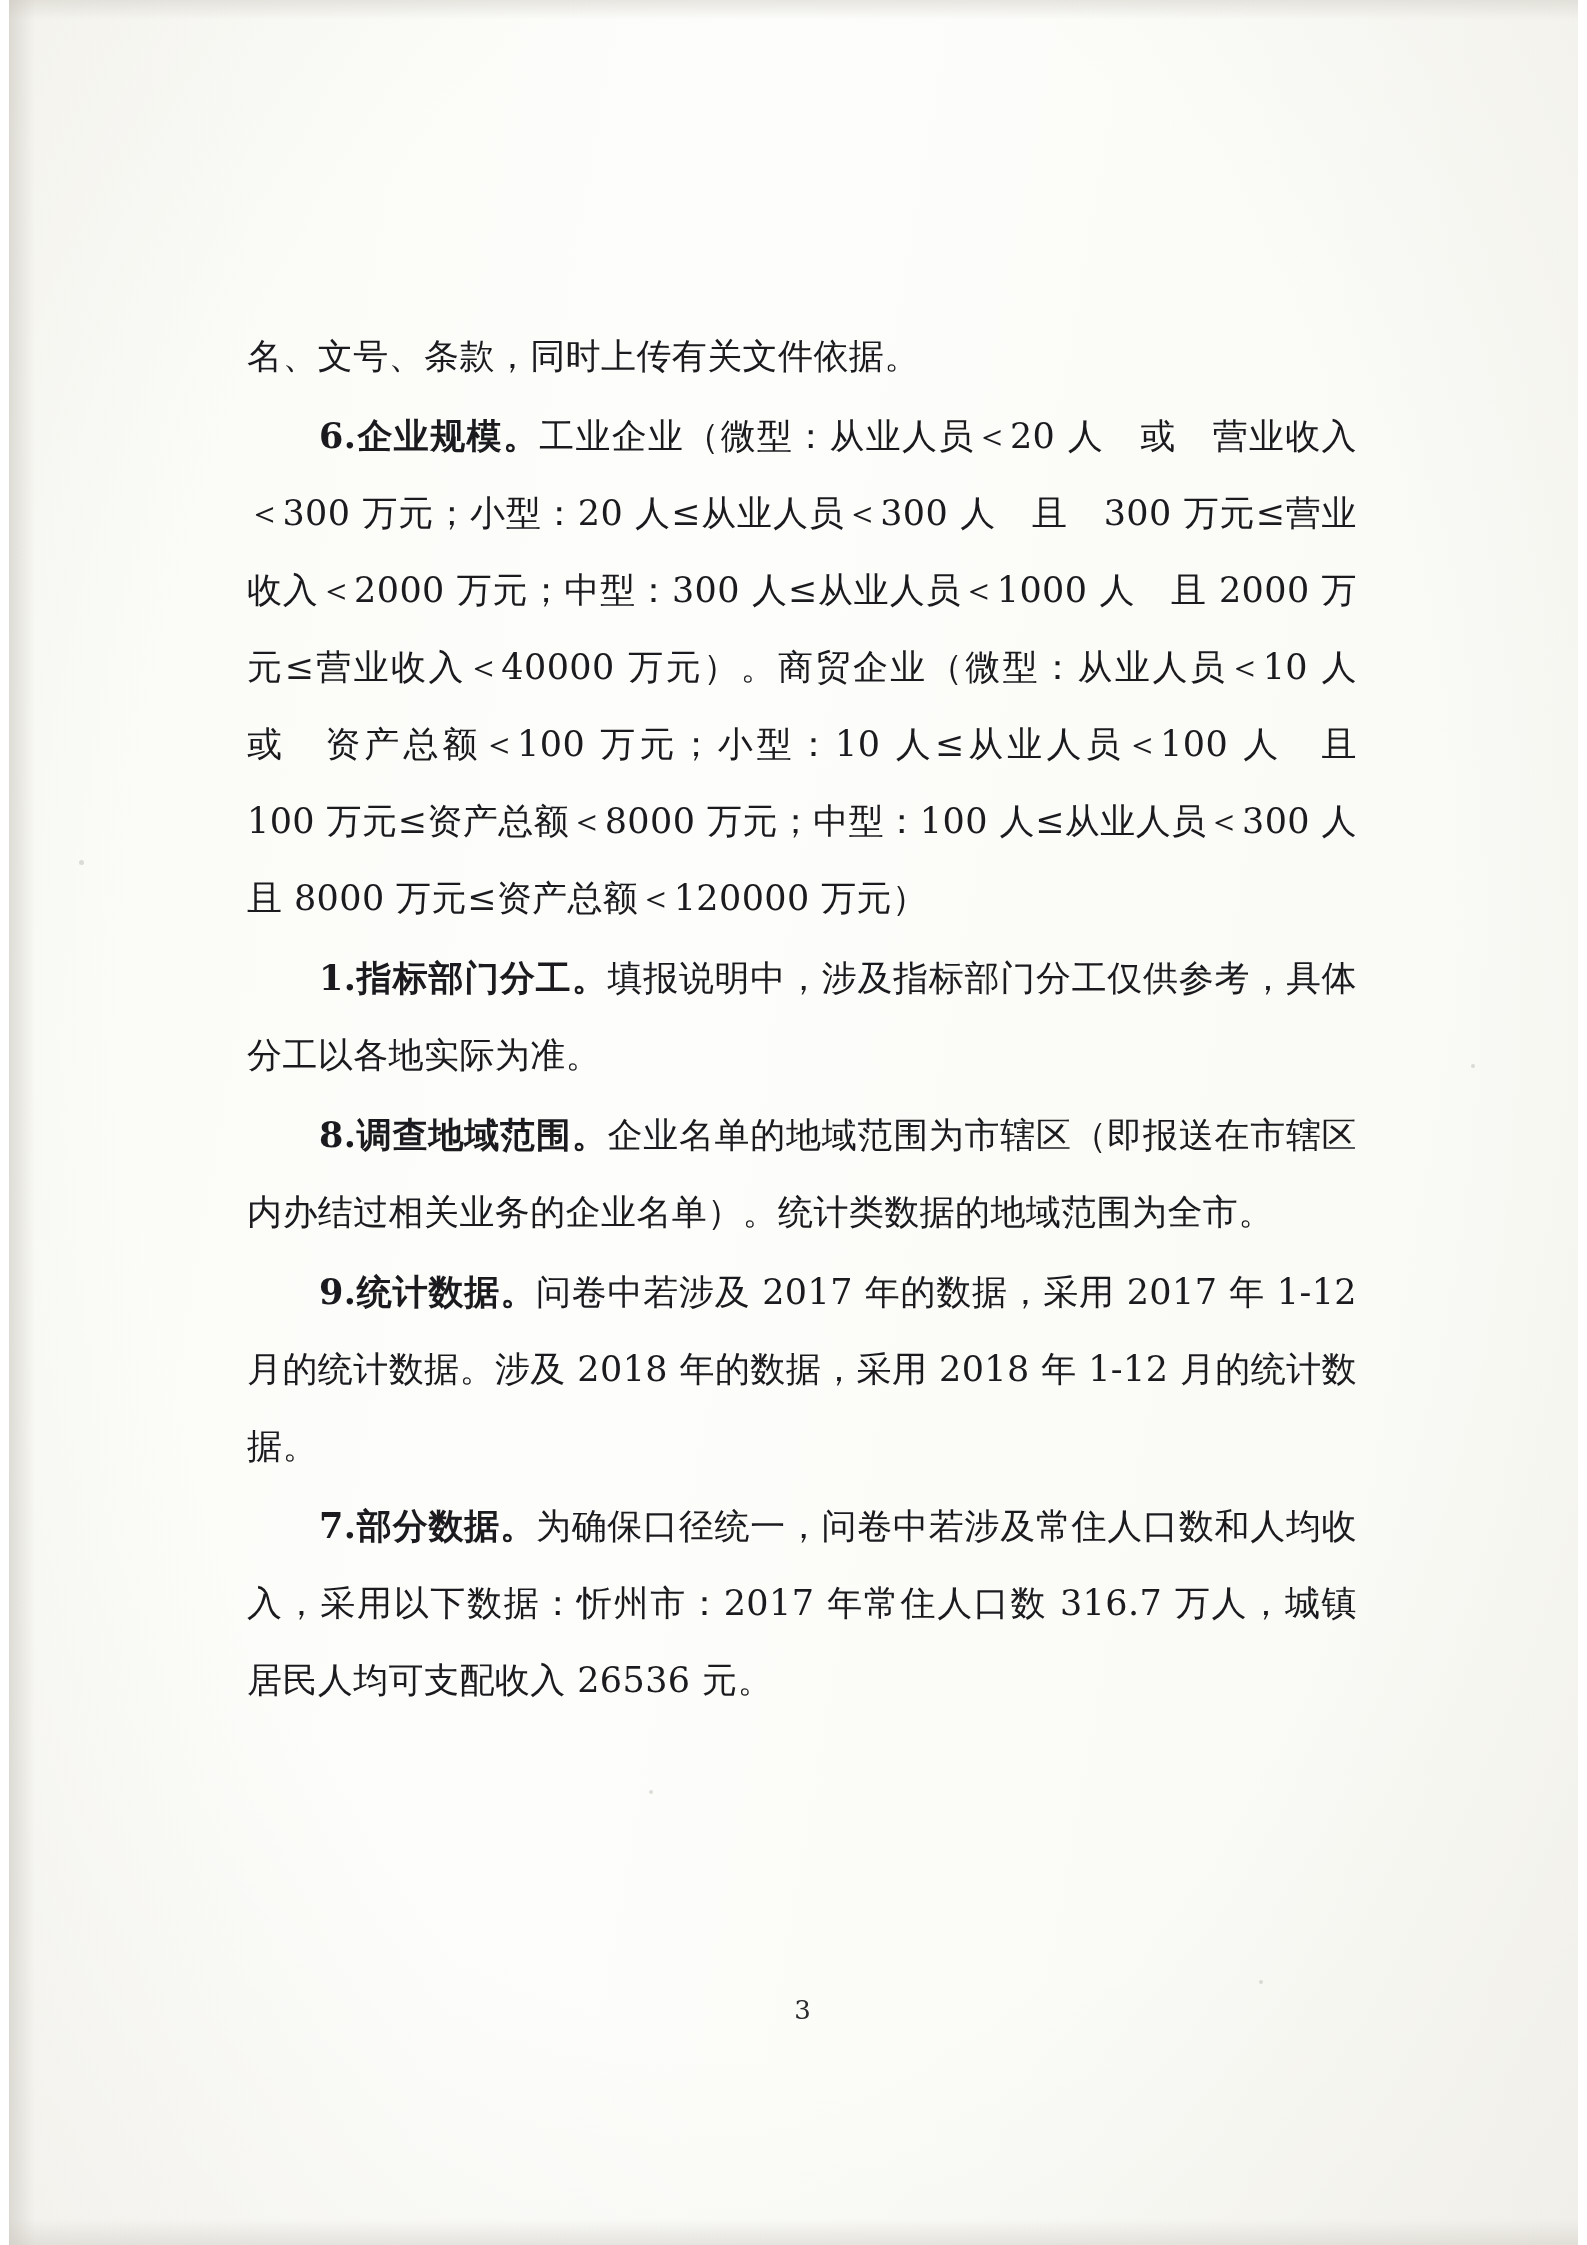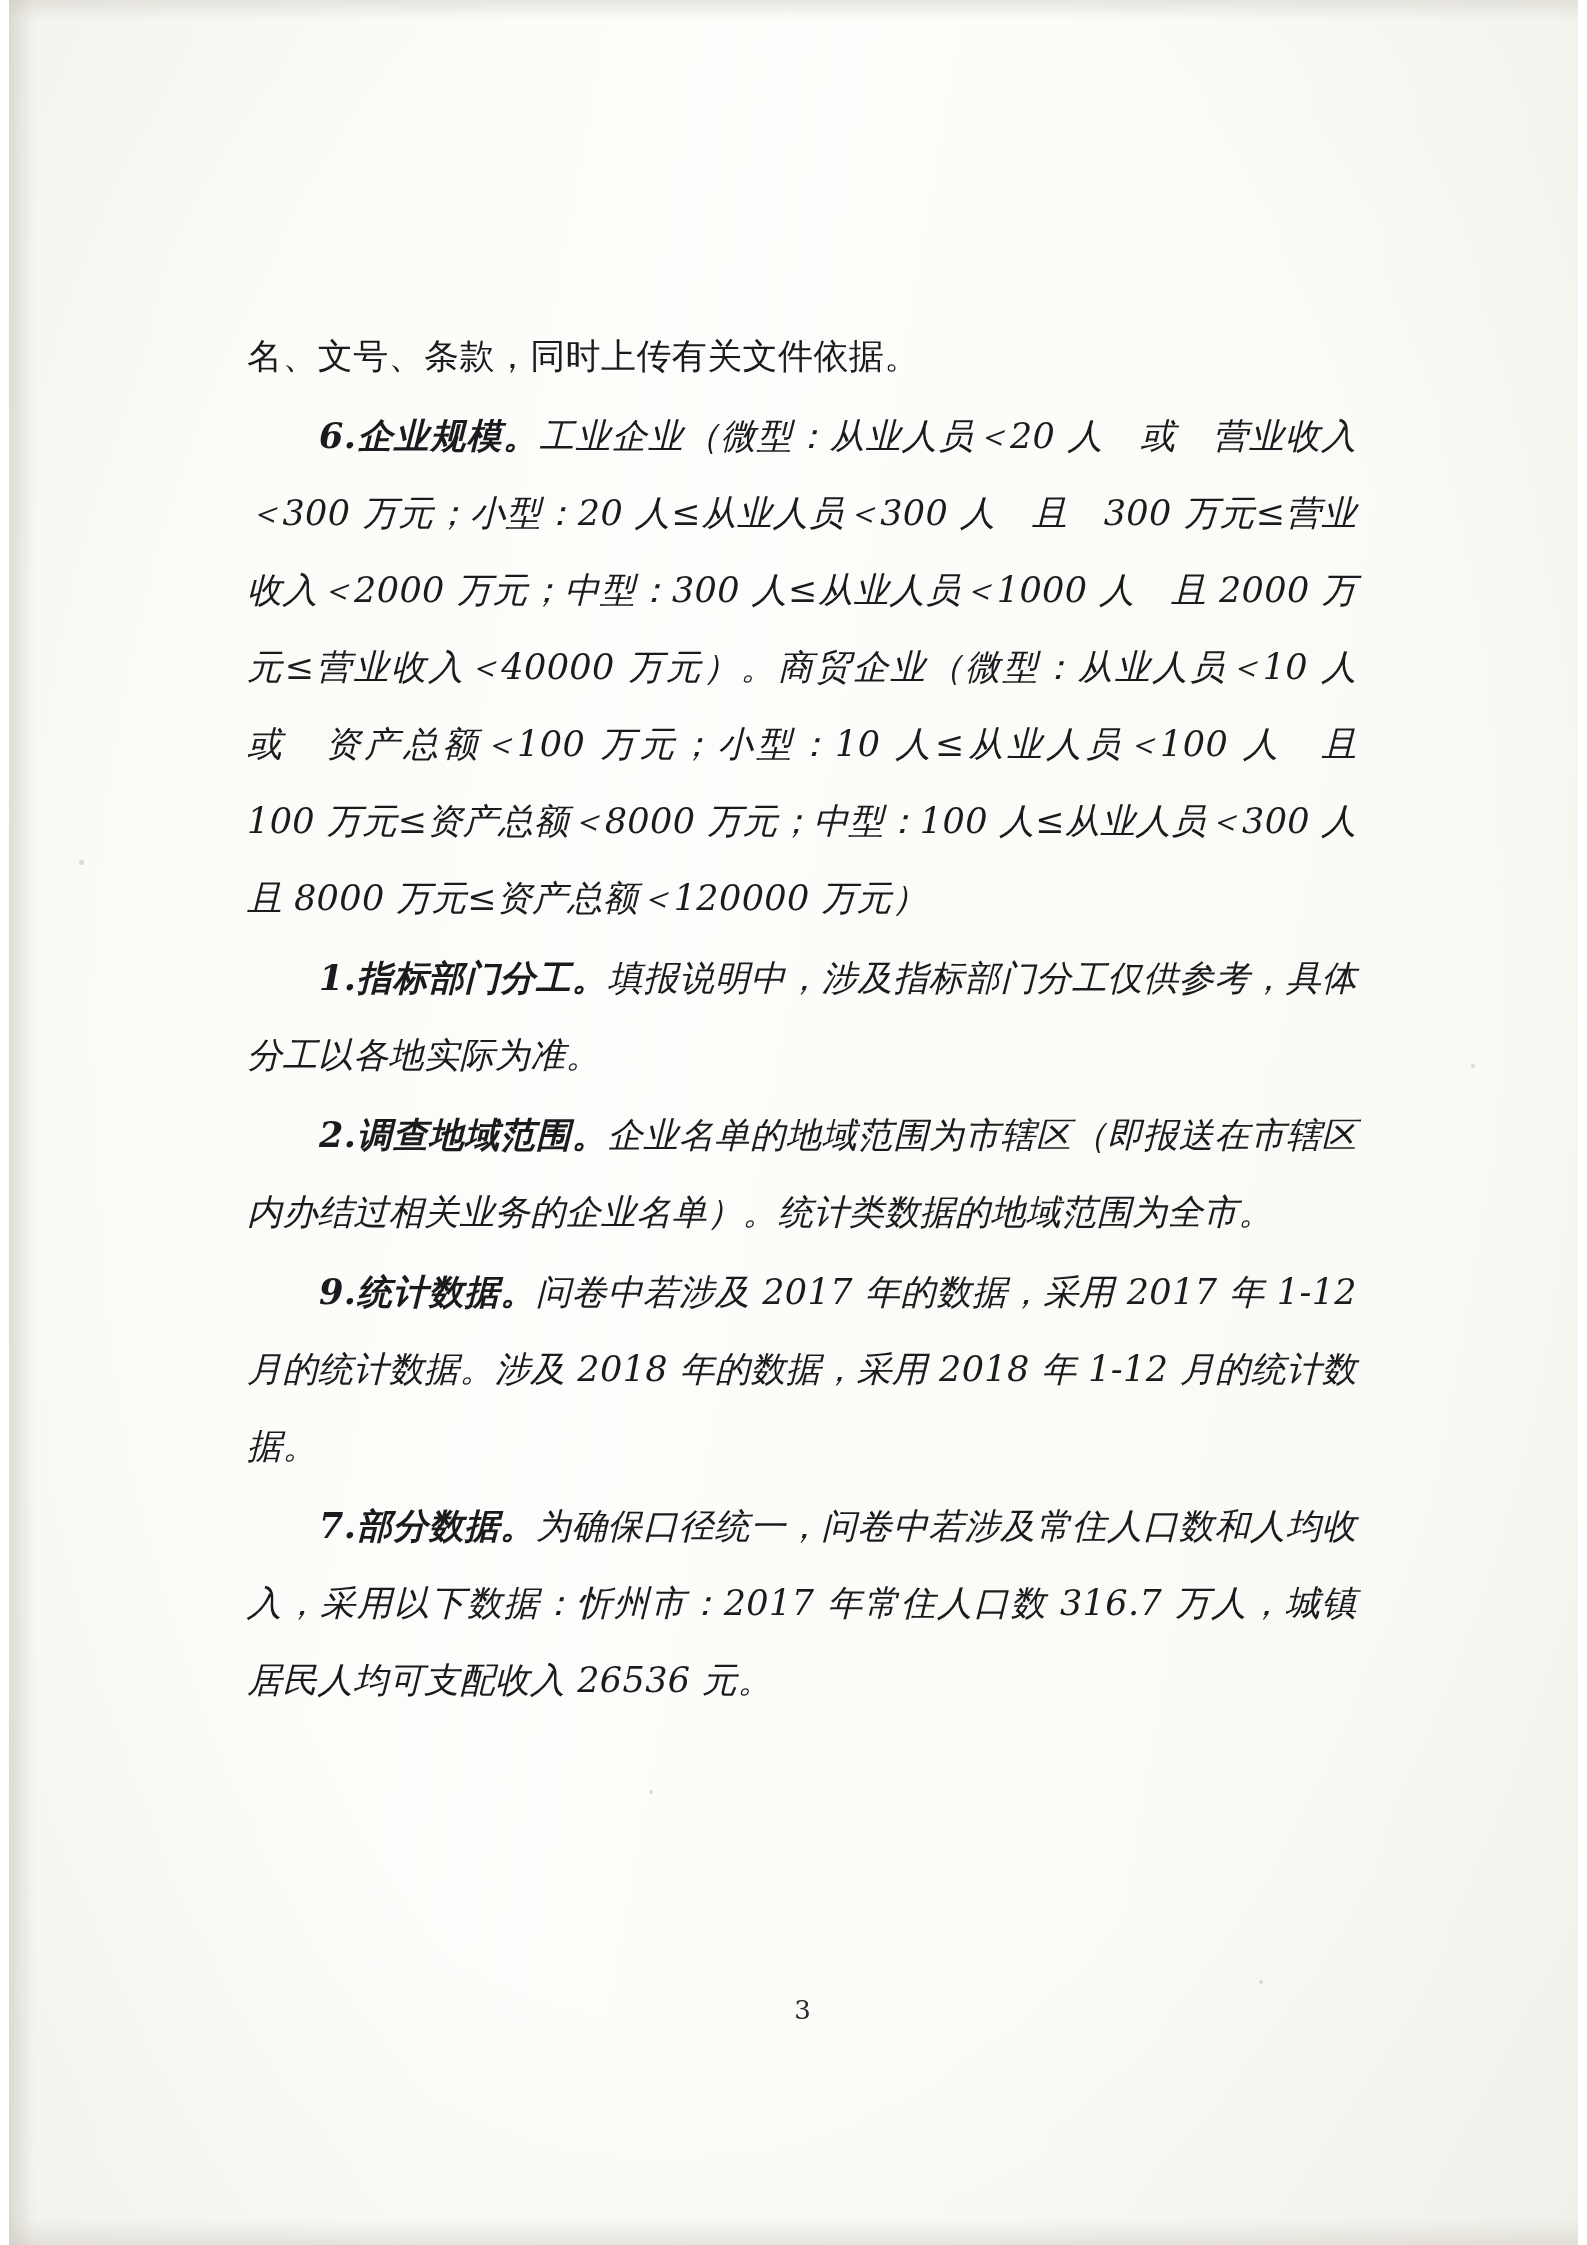--- a/index.html
+++ b/index.html
@@ -59,21 +59,20 @@
     font-size: 35px;
     line-height: 77px;
     color: #1b1b1f;
     text-align: justify;
     text-justify: inter-ideograph;
     letter-spacing: 0.4px;
     font-family: "DejaVu Serif", "Liberation Serif", serif;
   }
   p.indent {
     text-indent: 72px;
-    font-style: italic;
   }
   .lead {
     font-weight: bold;
     letter-spacing: 0.5px;
   }
   .page-number {
     position: absolute;
     left: 0;
     top: 1995px;
     width: 1587px;
@@ -112,21 +111,21 @@
 
     <p class="para indent">
       <span class="lead">6.企业规模。</span><span>工业企业（微型：从业人员＜20 人　或　营业收入＜300 万元；小型：20 人≤从业人员＜300 人　且　300 万元≤营业收入＜2000 万元；中型：300 人≤从业人员＜1000 人　且 2000 万元≤营业收入＜40000 万元）。商贸企业（微型：从业人员＜10 人　或　资产总额＜100 万元；小型：10 人≤从业人员＜100 人　且　100 万元≤资产总额＜8000 万元；中型：100 人≤从业人员＜300 人　且 8000 万元≤资产总额＜120000 万元）</span>
     </p>
 
     <p class="para indent">
       <span class="lead">1.指标部门分工。</span><span>填报说明中，涉及指标部门分工仅供参考，具体分工以各地实际为准。</span>
     </p>
 
     <p class="para indent">
-      <span class="lead">2.调查地域范围。</span><span>企业名单的地域范围为市辖区（即报送在市辖区内办结过相关业务的企业名单）。统计类数据的地域范围为全市。</span>
+      <span class="lead">8.调查地域范围。</span><span>企业名单的地域范围为市辖区（即报送在市辖区内办结过相关业务的企业名单）。统计类数据的地域范围为全市。</span>
     </p>
 
     <p class="para indent">
       <span class="lead">9.统计数据。</span><span>问卷中若涉及 2017 年的数据，采用 2017 年 1-12 月的统计数据。涉及 2018 年的数据，采用 2018 年 1-12 月的统计数据。</span>
     </p>
 
     <p class="para indent">
       <span class="lead">7.部分数据。</span><span>为确保口径统一，问卷中若涉及常住人口数和人均收入，采用以下数据：忻州市：2017 年常住人口数 316.7 万人，城镇居民人均可支配收入 26536 元。</span>
     </p>
 

